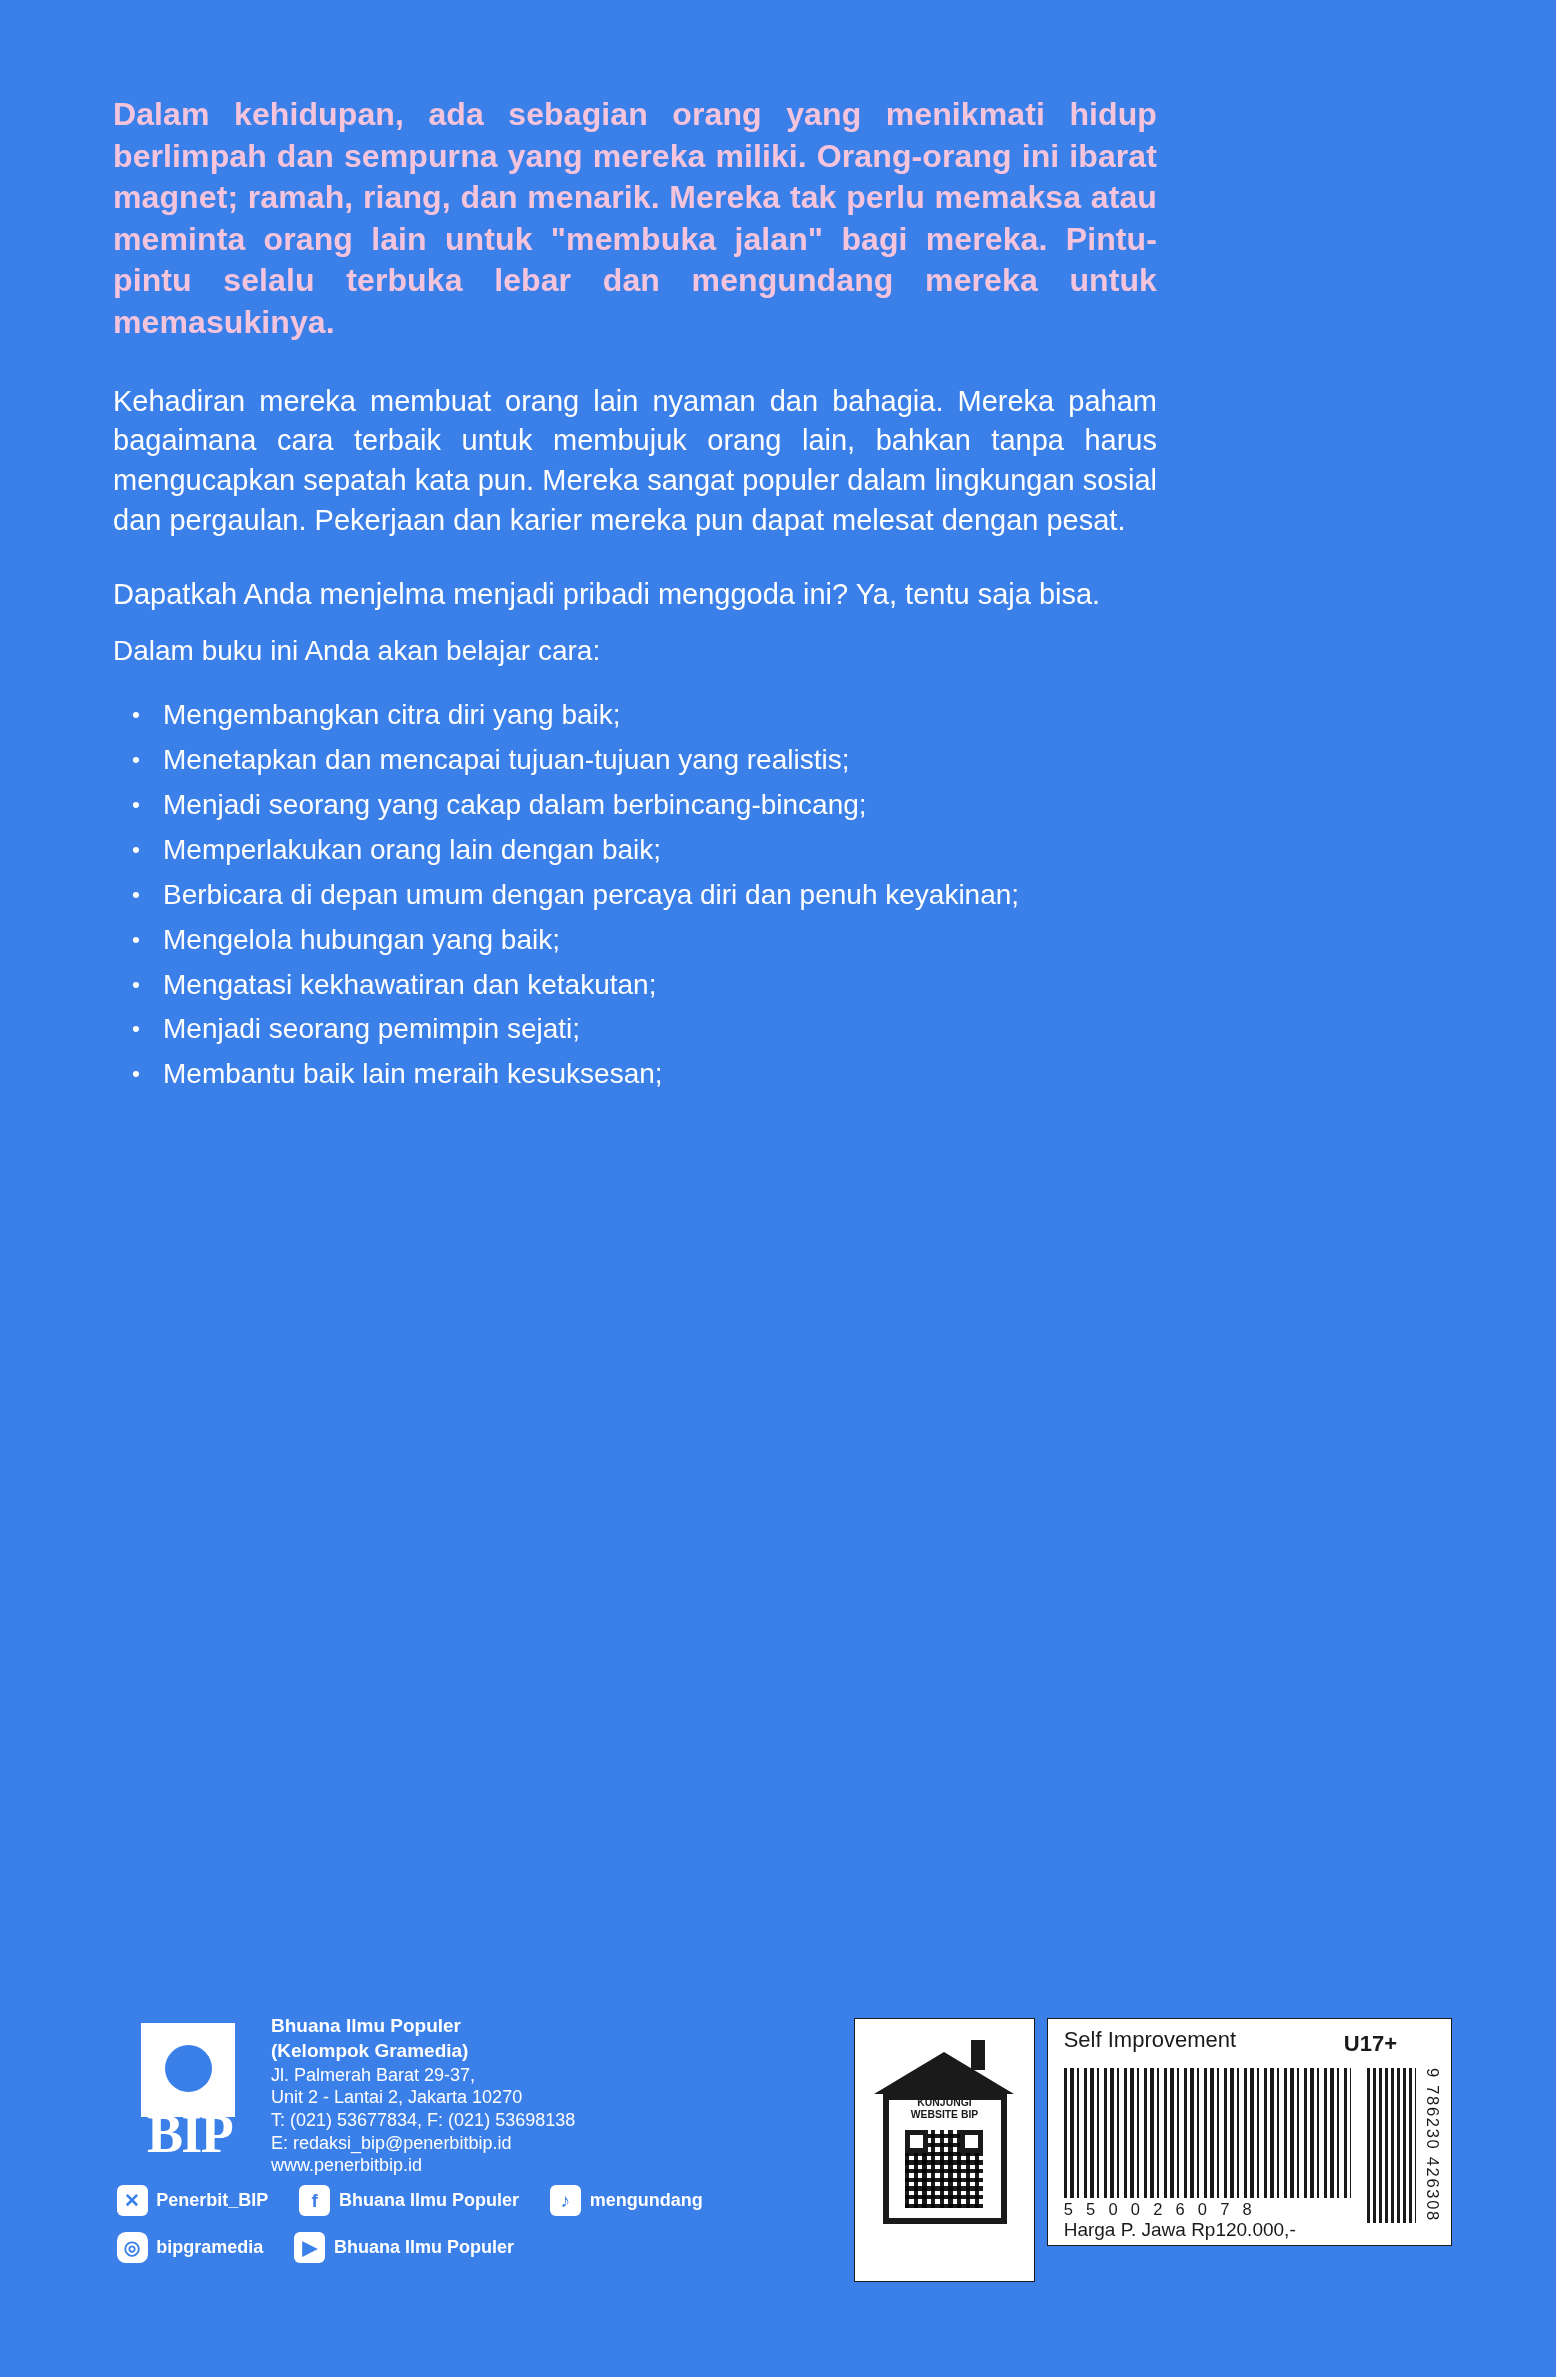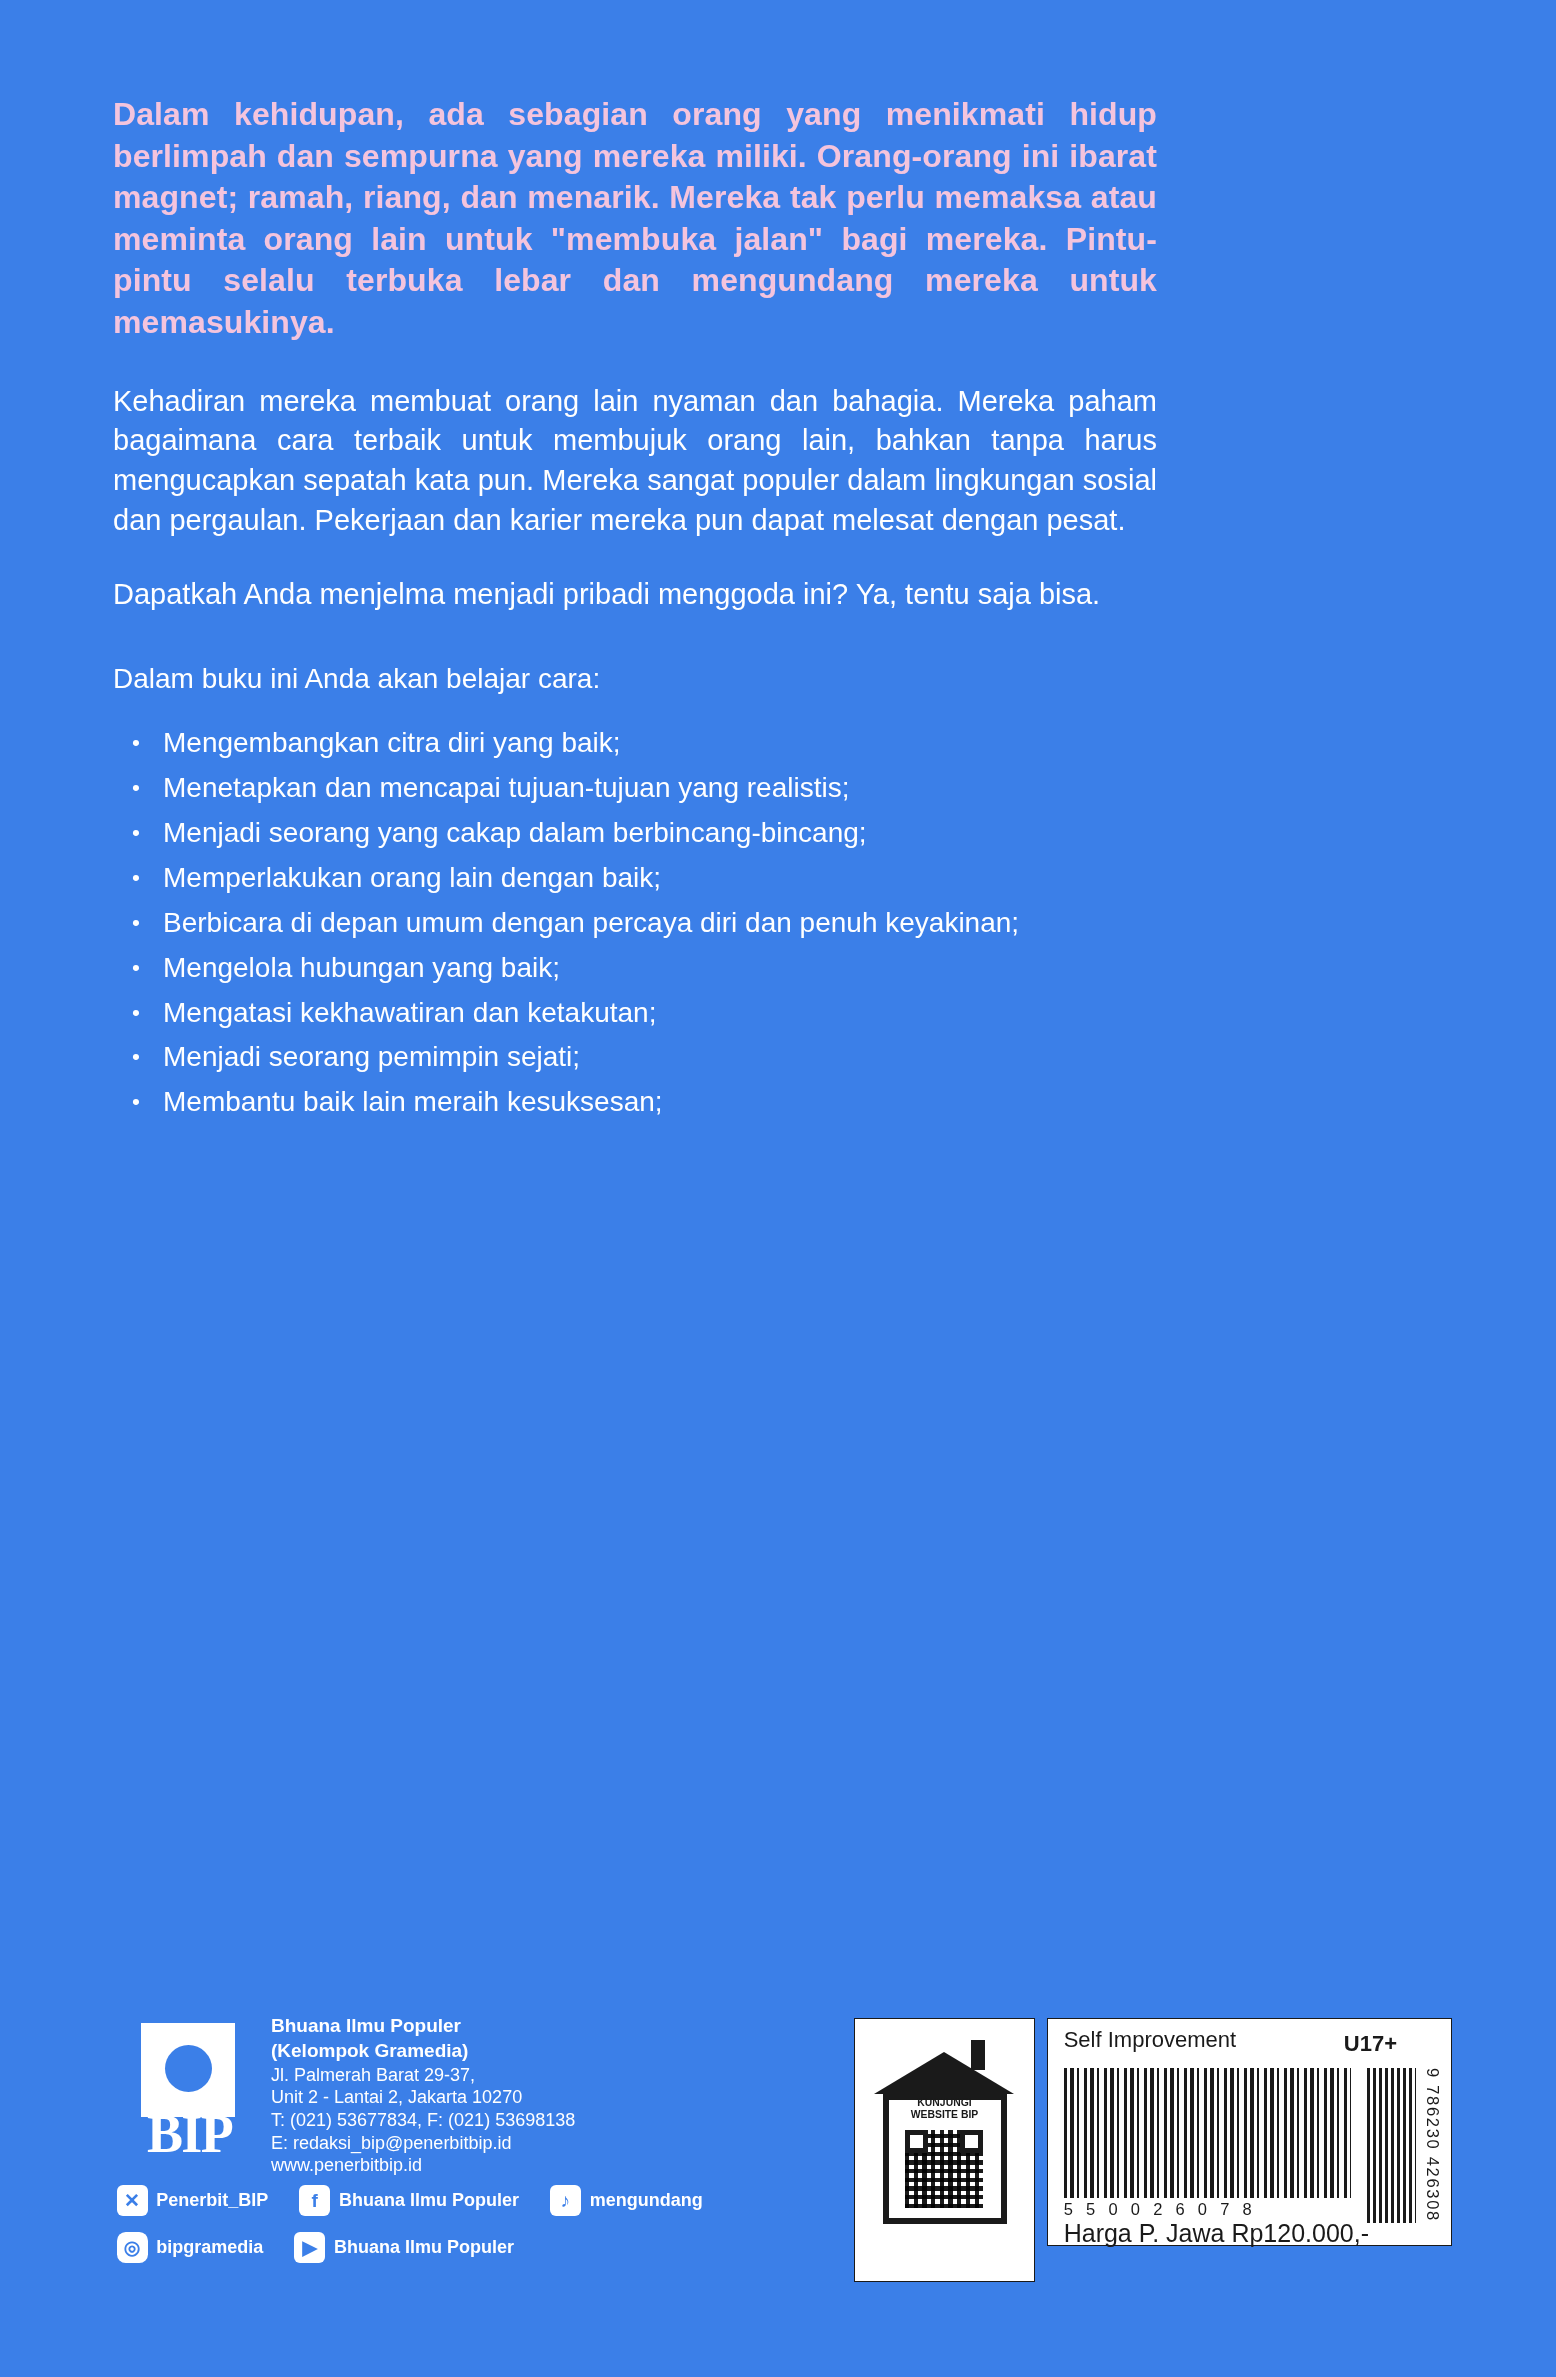--- a/index.html
+++ b/index.html
@@ -38,21 +38,21 @@
   }
 
   .para {
     font-size: 29px;
     line-height: 1.37;
     text-align: justify;
     margin: 0 0 35px 0;
     color: #ffffff;
   }
   .para.last-para {
-    margin-bottom: 48px;
+    margin-bottom: 20px;
   }
 
   .sub-head {
     font-size: 28px;
     font-weight: normal;
     margin: 0 0 28px 0;
     color: #ffffff;
   }
 
   ul.bullets {
@@ -321,21 +321,21 @@
     width: 287px;
     font-size: 16.5px;
     letter-spacing: 4.3px;
     color: #1a1a1a;
     white-space: nowrap;
   }
   .price {
     position: absolute;
     left: 15.7px;
     top: 200px;
-    font-size: 25px;
+    font-size: 19px;
     color: #1a1a1a;
     white-space: nowrap;
   }
   .side-bar {
     position: absolute;
     right: 35px;
     top: 49px;
     width: 49px;
     height: 155px;
     background:

